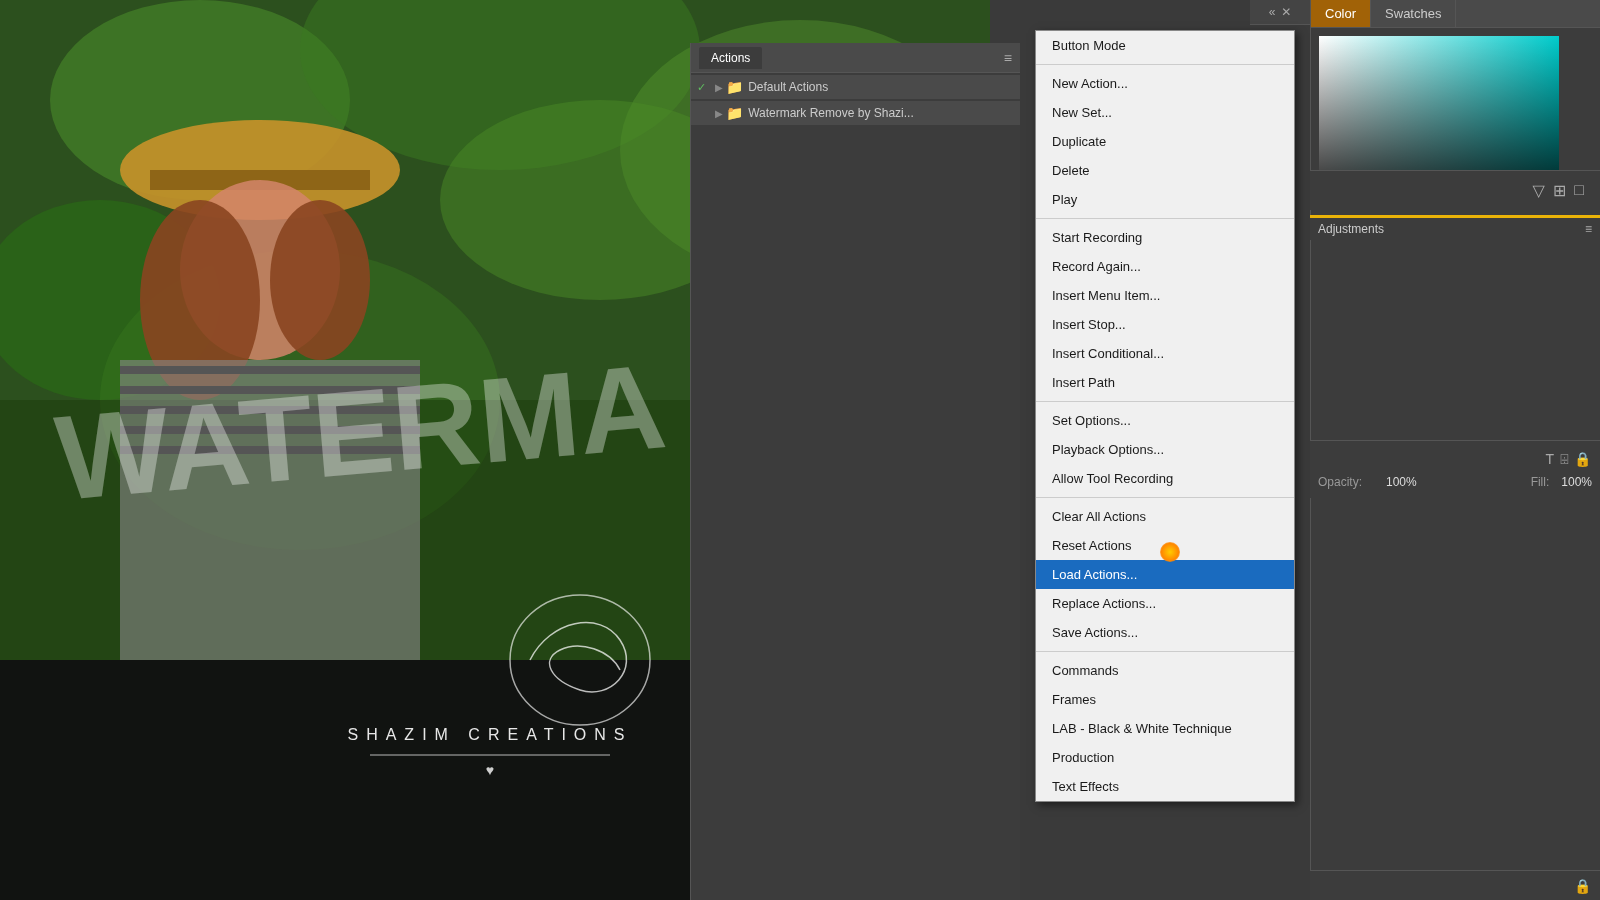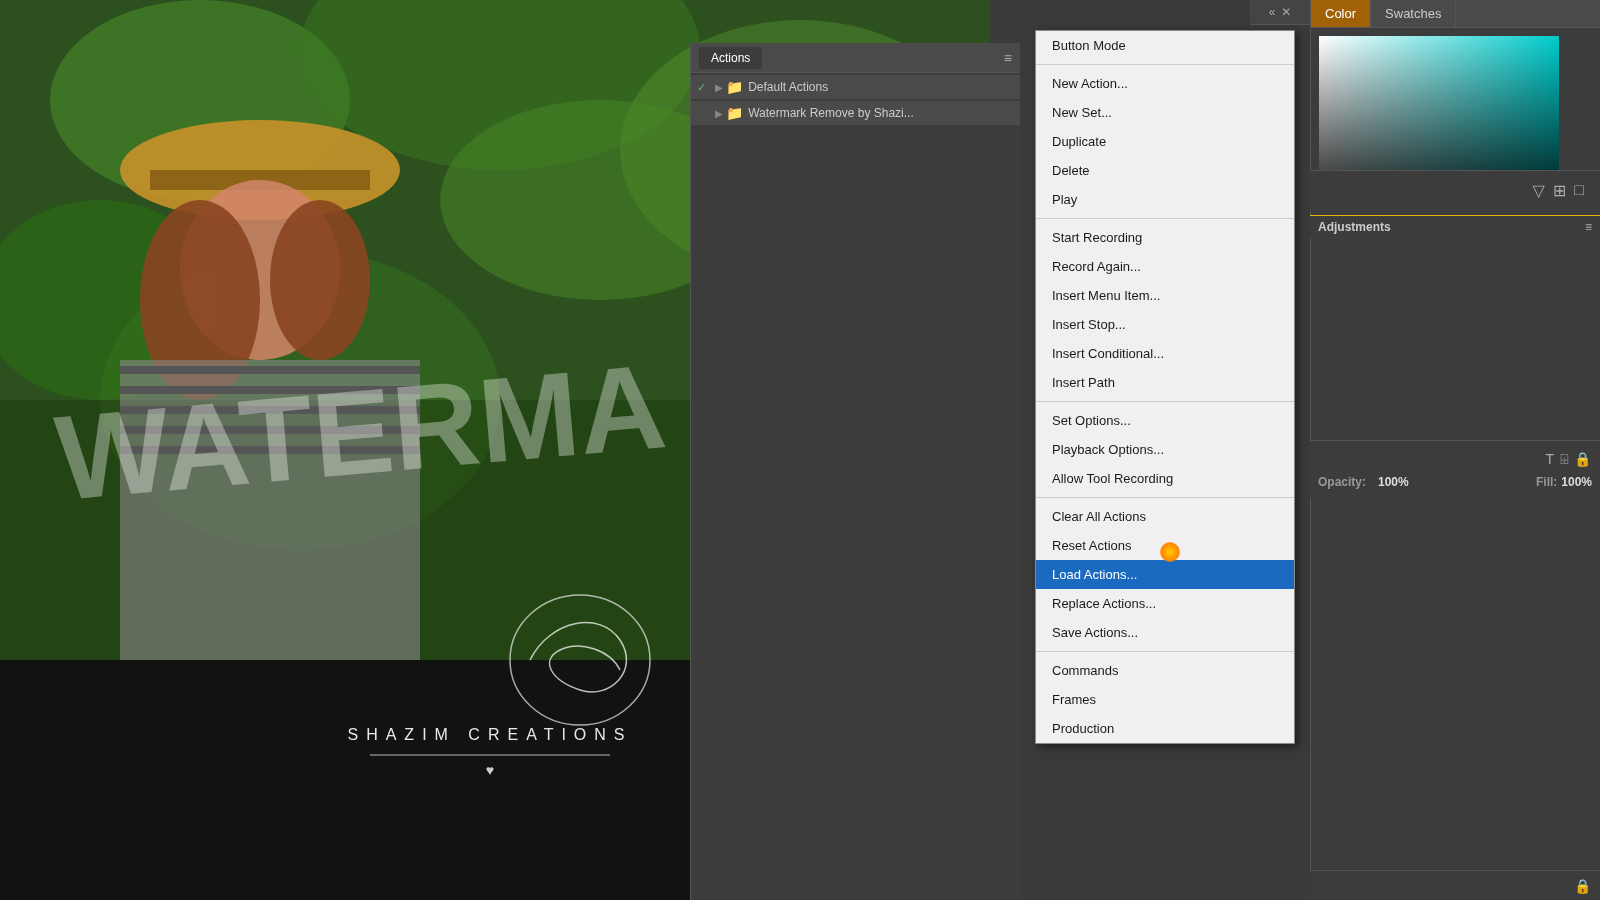--- a/index.html
+++ b/index.html
@@ -198,22 +198,21 @@
       background: #ccc;
       margin: 4px 0;
     }
 
     .prop-row {
       display: flex;
       align-items: center;
       padding: 3px 0;
       font-size: 12px;
       color: #bbb;
-      gap: 0;
-      font-weight: bold;
+      gap: 8px;
     }
 
     .prop-label {
       width: 60px;
       color: #999;
     }
 
     .prop-value {
       color: #ddd;
     }
@@ -348,21 +347,21 @@
   </div>
 
   <div style="position:absolute; top:170px; right:0; width:290px; border-top:1px solid #555; padding:6px 8px; background:#3c3c3c;">
     <div style="display:flex; gap:8px; justify-content:flex-end; padding:4px 8px;">
       <span style="font-size:16px; color:#aaa;">▽</span>
       <span style="font-size:16px; color:#aaa;">⊞</span>
       <span style="font-size:16px; color:#aaa;">□</span>
     </div>
   </div>
 
-  <div style="position:absolute; top:215px; right:0; width:290px; background:#3c3c3c; border-top:1px solid #eab308; padding:4px 8px; display:flex; justify-content:space-between; align-items:center;font-weight:bold;">
+  <div style="position:absolute; top:215px; right:0; width:290px; background:#3c3c3c; border-top:3px solid #eab308; padding:4px 8px; display:flex; justify-content:space-between; align-items:center;">
     <span style="font-size:12px; color:#ccc;">Adjustments</span>
     <span style="font-size:12px; color:#aaa;">≡</span>
   </div>
 
   <div style="position:absolute; top:440px; right:0; width:290px; border-top:1px solid #555; background:#3c3c3c; padding:6px 8px;">
 
     <div style="display:flex; gap:6px; padding:4px 0; justify-content:flex-end;">
       <span style="color:#aaa; font-size:14px;">T</span>
       <span style="color:#aaa; font-size:14px;">⌹</span>
       <span style="color:#aaa; font-size:14px;">🔒</span>
@@ -403,16 +402,18 @@
   <div class="menu-item">Allow Tool Recording</div>
   <div class="menu-divider"></div>
   <div class="menu-item">Clear All Actions</div>
   <div class="menu-item">Reset Actions</div>
   <div class="menu-item highlighted">Load Actions...</div>
   <div class="menu-item">Replace Actions...</div>
   <div class="menu-item">Save Actions...</div>
   <div class="menu-divider"></div>
   <div class="menu-item">Commands</div>
   <div class="menu-item">Frames</div>
+  <div class="menu-item">LAB - Black &amp; White Technique</div>
   <div class="menu-item">Production</div>
+  <div class="menu-item">Text Effects</div>
 </div>
 
 <div class="cursor-dot" style="left: 1160px; top: 542px;"></div>
 
 </body></html>

